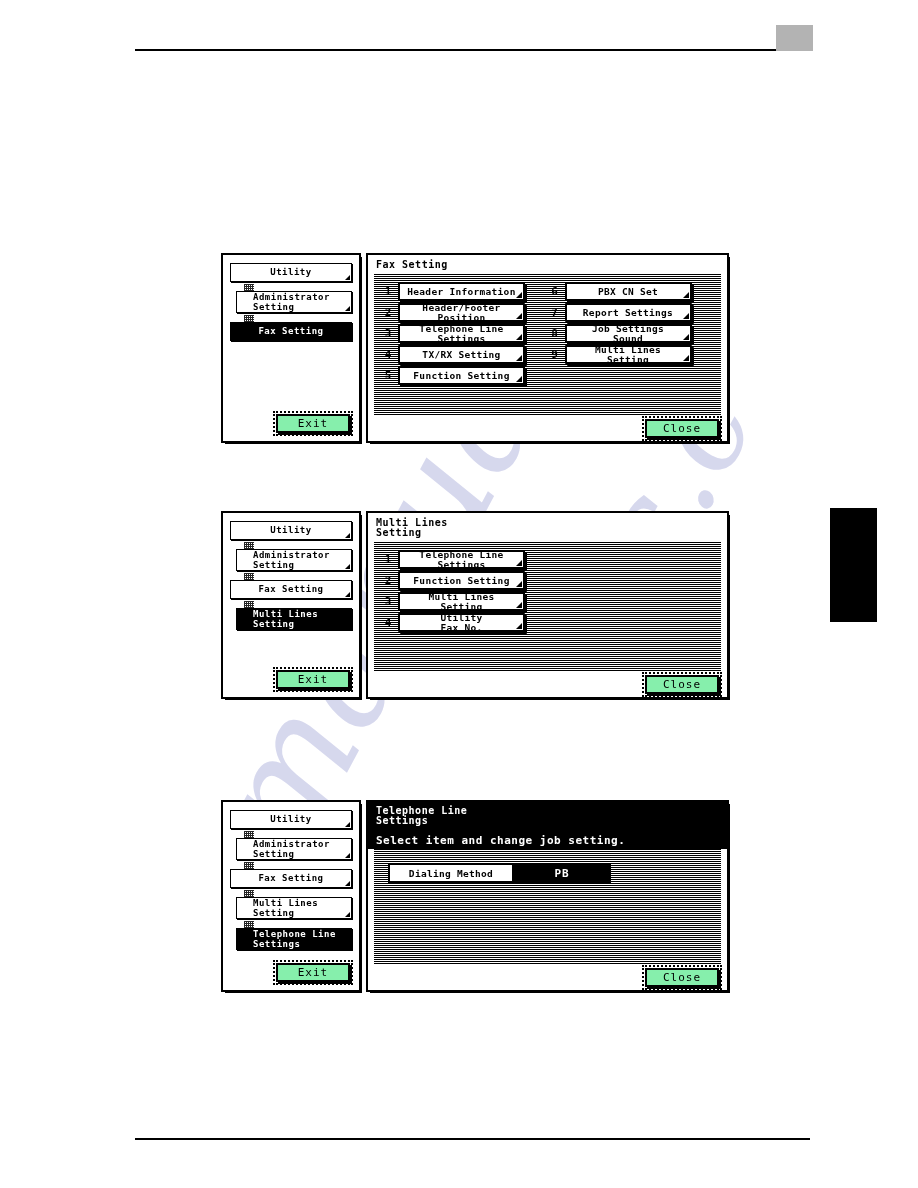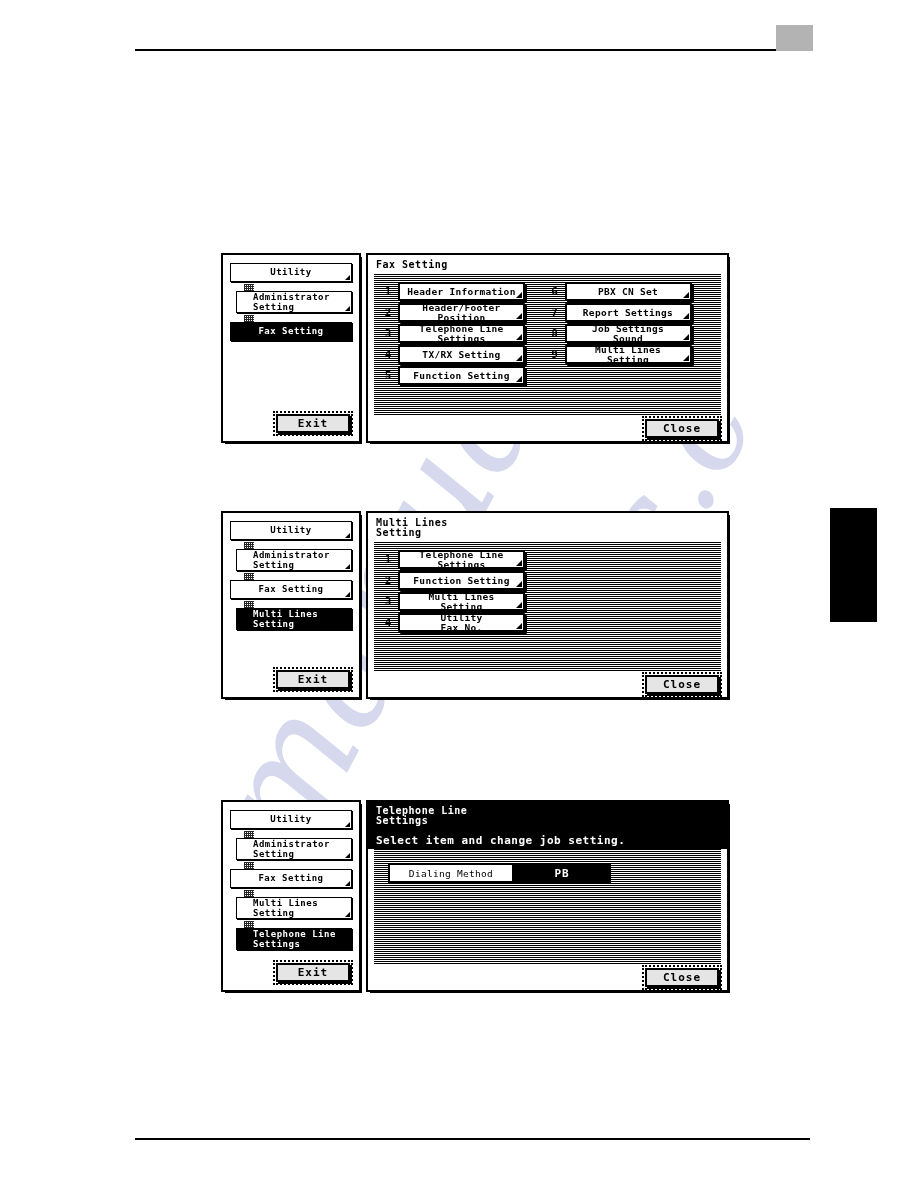--- a/index.html
+++ b/index.html
@@ -184,23 +184,23 @@
     justify-content: flex-end;
     padding-right: 2px;
     padding-bottom: 2px;
   }
   .exit-btn, .close-btn {
     position: relative;
     box-sizing: border-box;
     width: 74px;
     height: 19px;
     border: 2px solid #000;
-    background: #e5e5e5;
+    background: #86efac;
     font-size: 11px;
-    font-weight: bold;
+    font-weight: normal;
     display: flex;
     align-items: center;
     justify-content: center;
     letter-spacing: 1px;
     box-shadow: 2px 2px 0 #000;
     outline: 2px dotted #000;
     outline-offset: 1px;
   }
 
   
@@ -311,21 +311,21 @@
     box-shadow: 1px 1px 0 #000;
   }
   .set-label {
     position: relative;
     box-sizing: border-box;
     width: 126px;
     height: 20px;
     border: 2px solid #000;
     background: #fff;
     font-size: 9.5px;
-    font-weight: normal;
+    font-weight: bold;
     line-height: 9px;
     display: flex;
     flex-direction: column;
     align-items: center;
     justify-content: center;
     text-align: center;
     letter-spacing: .3px;
   }
   .set-label .fold {
     position: absolute;

